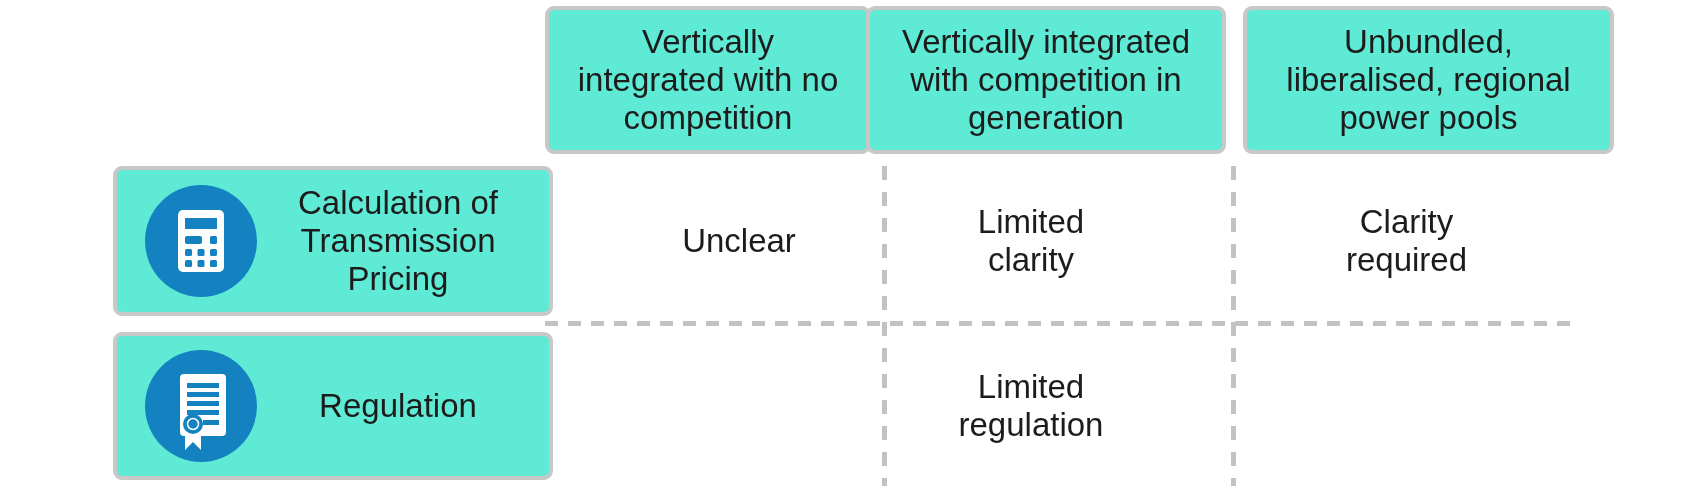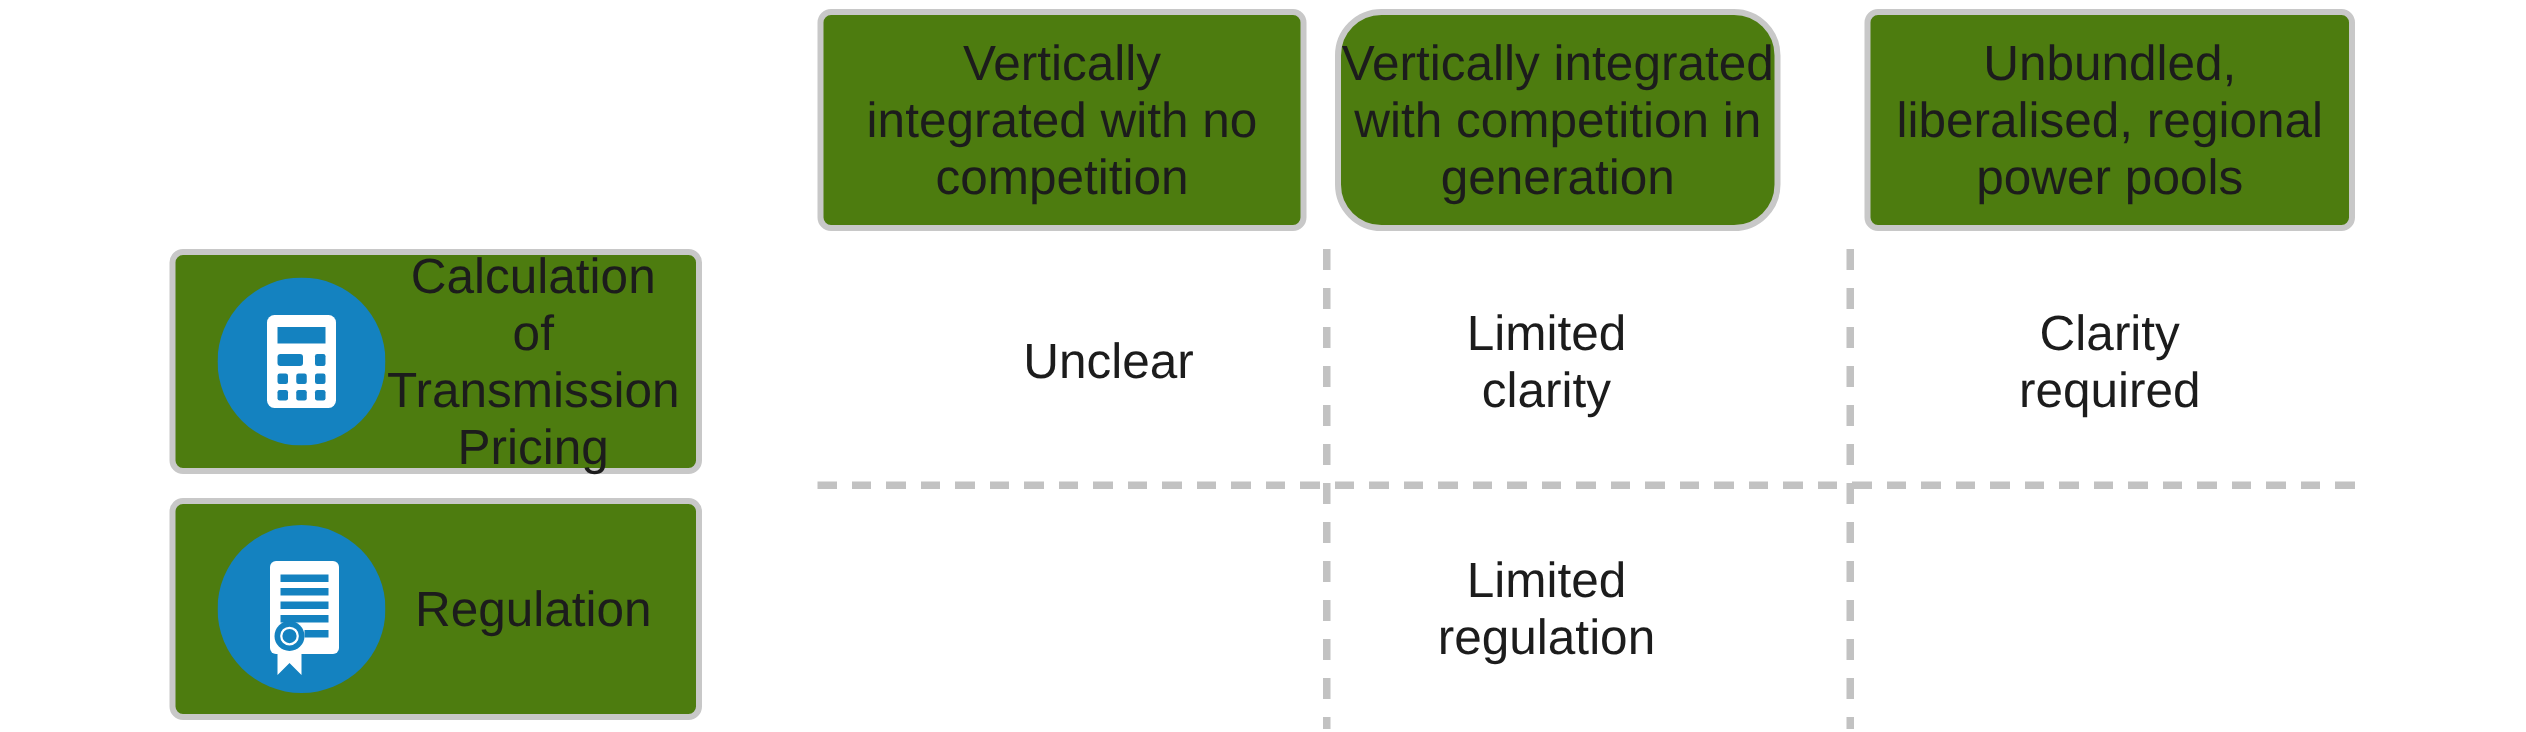--- a/index.html
+++ b/index.html
@@ -8,37 +8,37 @@
     width:1684px;height:488px;
     background:#ffffff;
     font-family:"Liberation Sans","DejaVu Sans",sans-serif;
     color:#1c1c1c;
     overflow:hidden;
   }
   .box{
     position:absolute;
     border:4px solid #c8c8c8;
     border-radius:9px;
-    background:#4d7c0f;
+    background:#5eead4;
     box-sizing:border-box;
     display:flex;align-items:center;justify-content:center;
   }
   .hdr-label,.cell-label,.row-label{
     font-size:33px;
     line-height:38px;
     text-align:center;
     white-space:pre-line;
     color:#1c1c1c;
   }
   .col-hdr{top:6px;height:148px;}
   .col-hdr.c1{left:545px;width:326px;}
-  .col-hdr.c2{left:890px;width:297px;border-radius:31px;}
-  .col-hdr.c3{left:1243px;width:327px;}
+  .col-hdr.c2{left:866px;width:360px;}
+  .col-hdr.c3{left:1243px;width:371px;}
 
-  .row-hdr{left:113px;width:355px;justify-content:flex-start;padding-left:28px;}
+  .row-hdr{left:113px;width:440px;justify-content:flex-start;padding-left:28px;}
   .row-hdr.r1{top:166px;height:150px;}
   .row-hdr.r2{top:332px;height:148px;}
   .row-hdr .icon-wrap{flex:0 0 auto;width:112px;height:112px;}
   .row-hdr .row-label{flex:1 1 auto;padding-right:10px;}
 
   .cell{
     position:absolute;
     display:flex;align-items:center;justify-content:center;
   }
   .cell.rowband1{top:166px;height:150px;}

